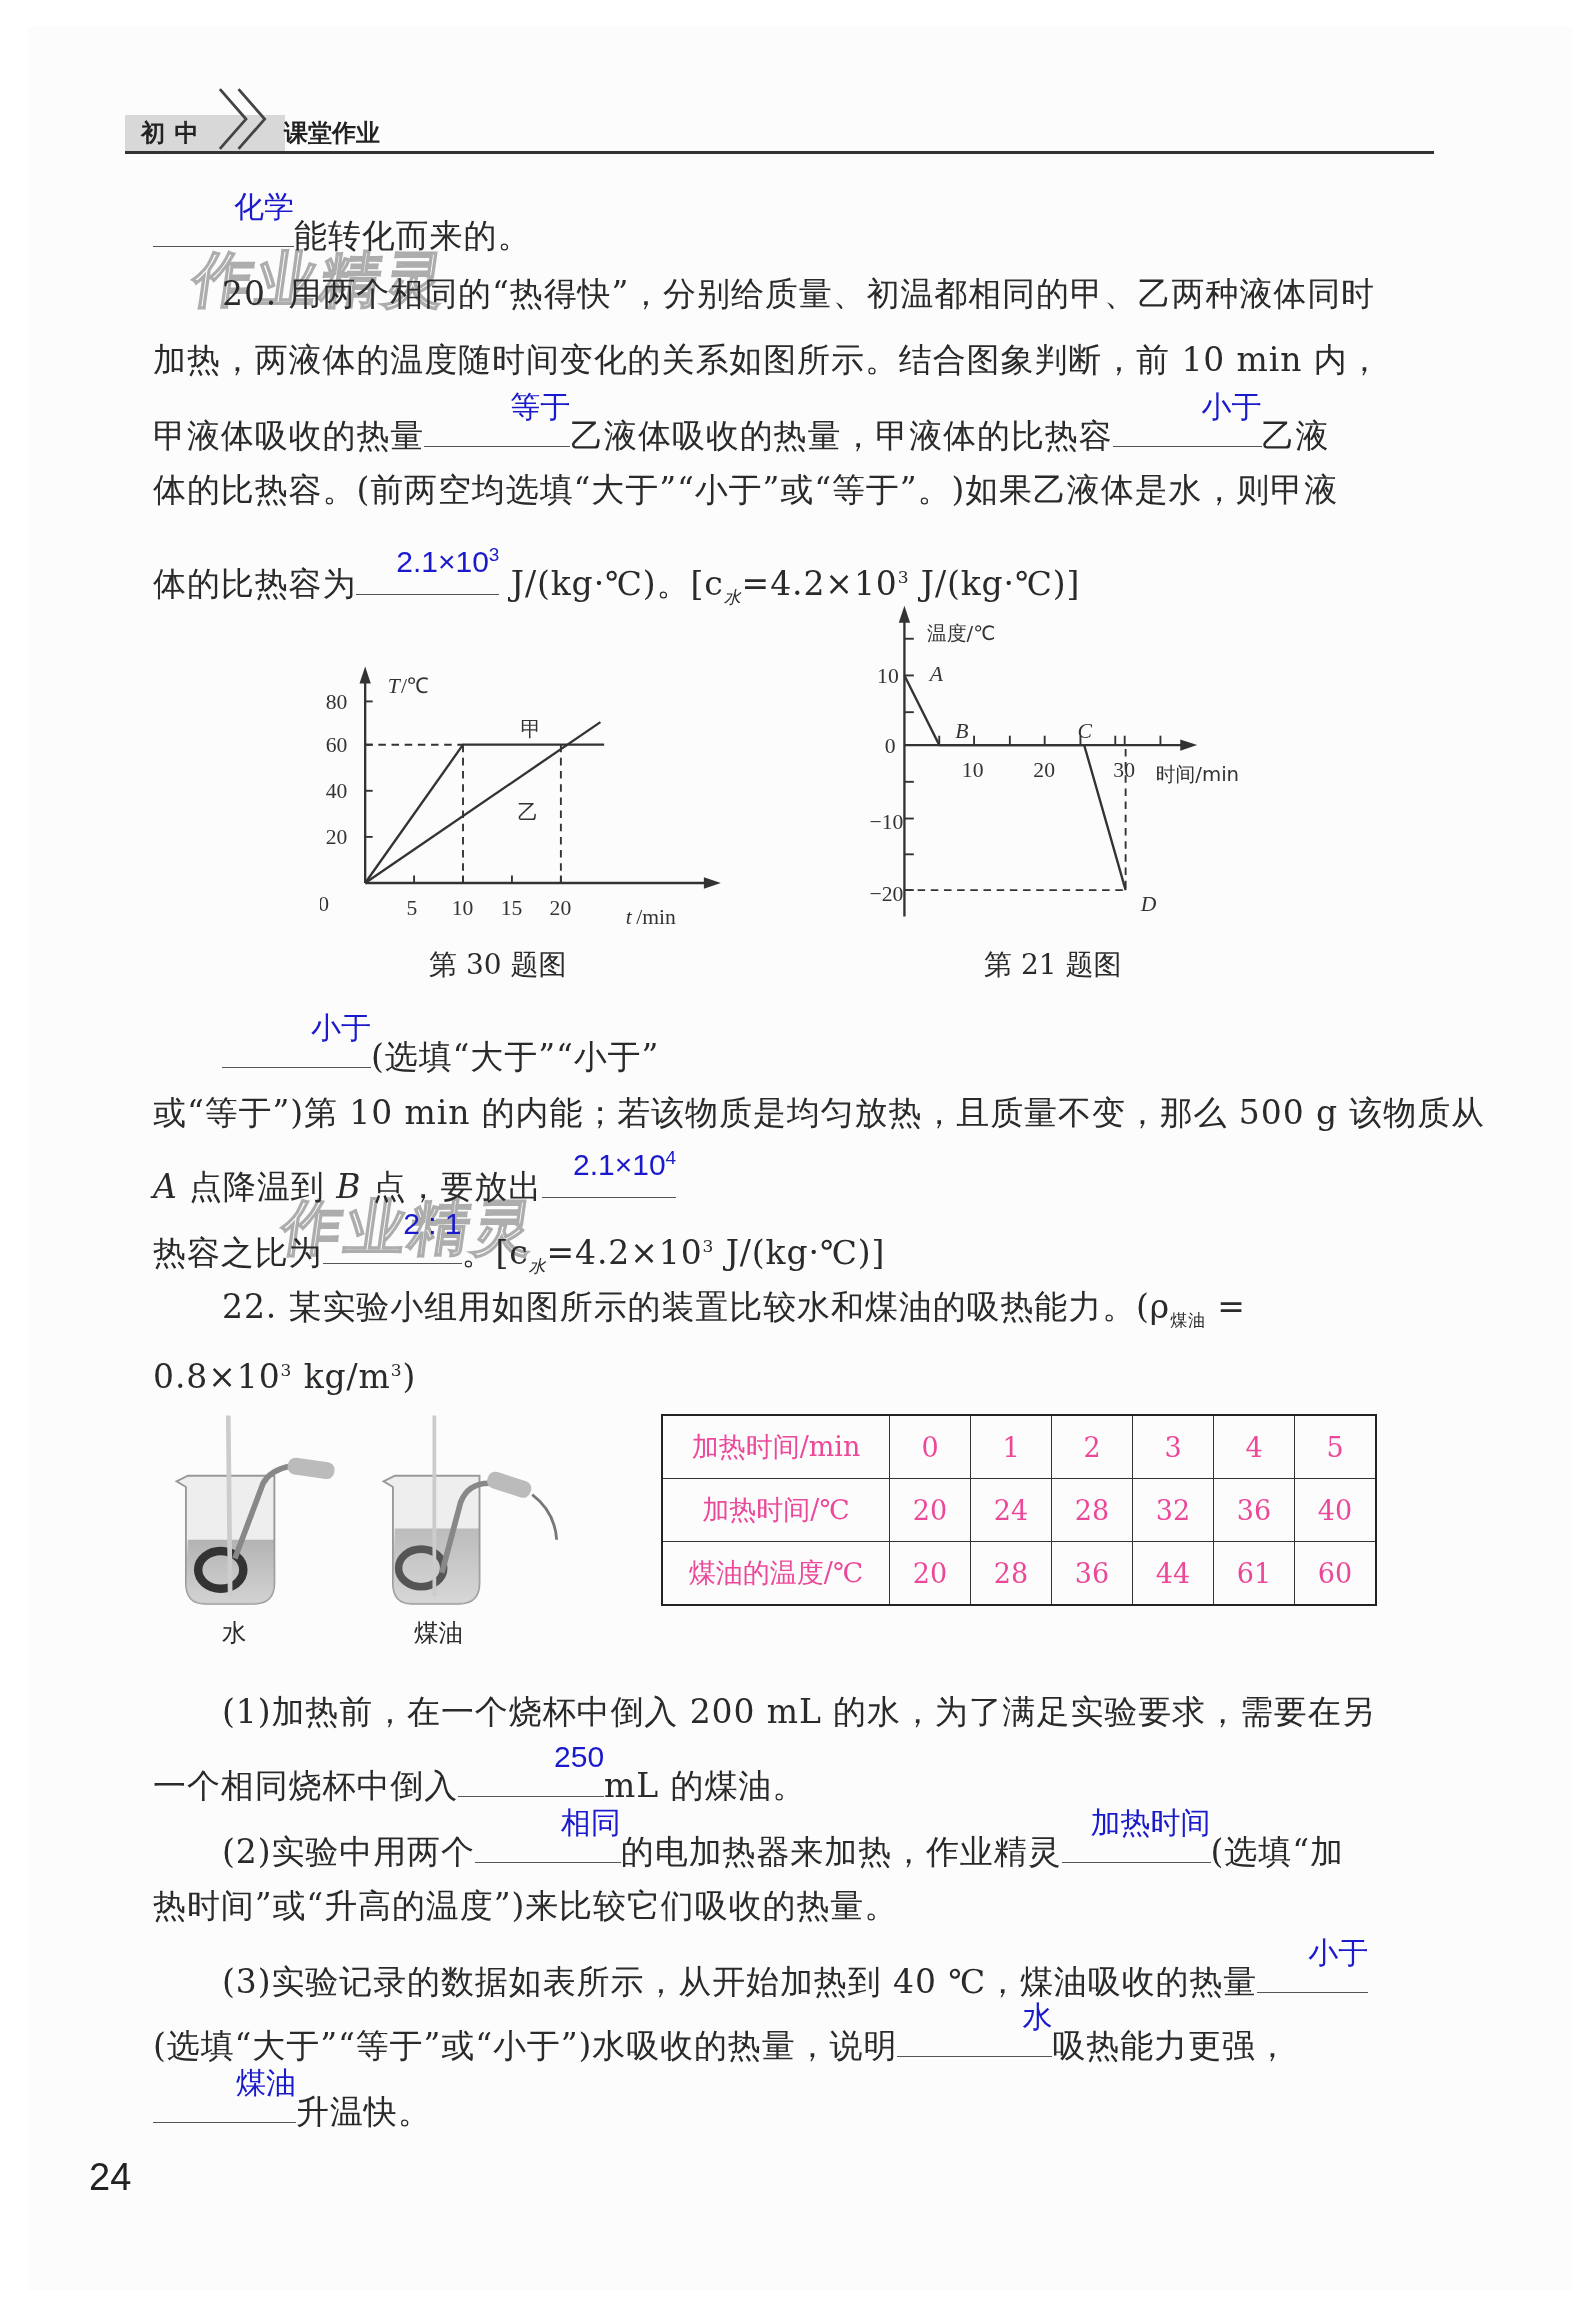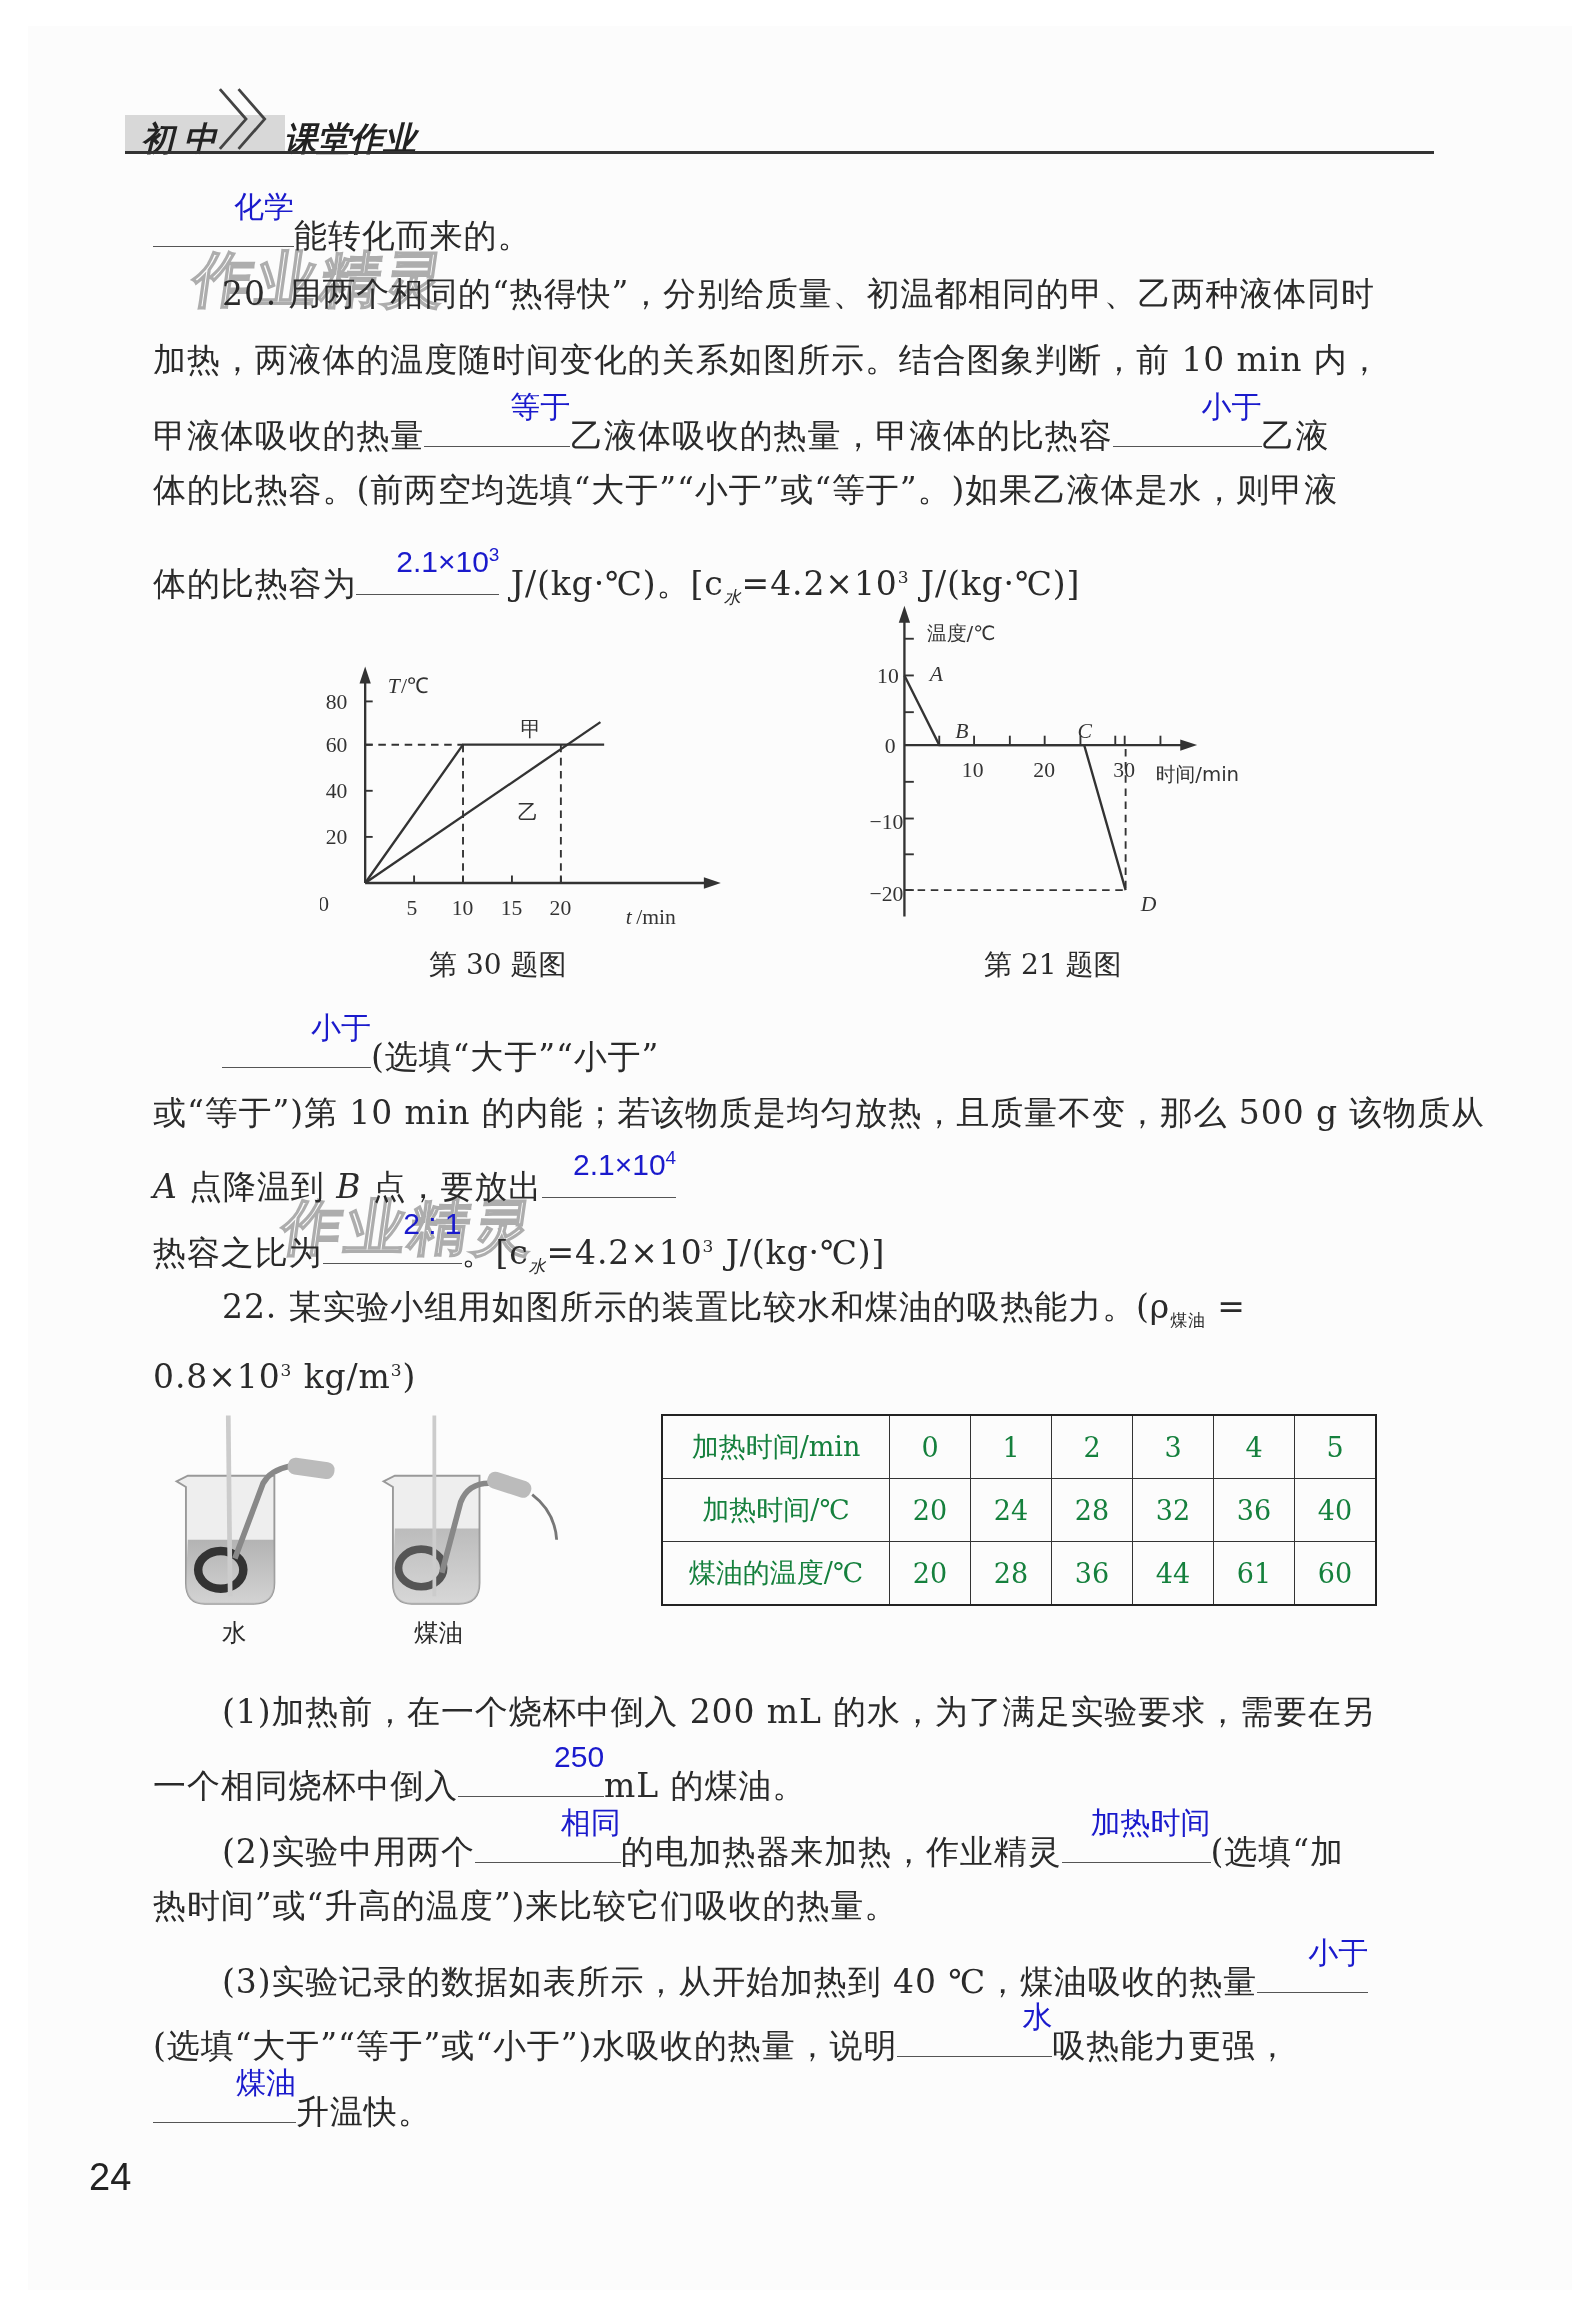--- a/index.html
+++ b/index.html
@@ -1,33 +1,33 @@
 <!DOCTYPE html>
 <html style="font-size:15px"><head>
 <meta charset="utf-8">
 <style>
   html, body { margin:0; padding:0; }
   body { width:1595px; height:2315px; background:#ffffff; position:relative; overflow:hidden;
          font-family:"DejaVu Serif","Liberation Serif",serif; color:#2b2b2b; }
   .page { position:absolute; left:28px; top:26px; width:1544px; height:2264px; background:#fcfcfc; }
   .hdr-box { position:absolute; left:125px; top:115px; width:160px; height:38px; background:#d8d8d8; }
-  .hdr-text { position:absolute; font-family:"DejaVu Sans","Liberation Sans",sans-serif; font-weight:bold; font-size:33px; color:#222;font-style:italic; }
+  .hdr-text { position:absolute; font-family:"DejaVu Sans","Liberation Sans",sans-serif; font-weight:bold; font-size:24px; color:#222; }
   .hdr-rule { position:absolute; left:125px; top:151px; width:1309px; height:2.8px; background:#333; }
   .line { position:absolute; left:153px; font-size:33px; white-space:nowrap; letter-spacing:0.9px; line-height:41px; color:#2a2a2a; }
   .ind { left:222px; }
   .blank { display:inline-block; position:relative; border-bottom:1.9px solid #555; vertical-align:baseline; text-align:center; height:41px; }
   .ans { position:absolute; left:0; right:0; top:-19px; color:#1a1acc; font-family:"Liberation Sans","DejaVu Sans",sans-serif; font-size:30px; letter-spacing:0;text-align:right; }
   .ans sup { font-size:19px; }
   .sup { font-size:17px; vertical-align:super; }
   .sub { font-size:17px; vertical-align:sub; }
   .it { font-style:italic; }
   .fig { position:absolute; }
   .cap { position:absolute; font-size:28px; color:#2a2a2a; white-space:nowrap; }
   table.data { position:absolute; left:661px; top:1414px; border-collapse:collapse; border:2.8px solid #222; }
-  table.data td { border:1.9px solid #333; height:62px; text-align:center; font-size:27px; color:#15803d; padding:0; }
+  table.data td { border:1.9px solid #333; height:62px; text-align:center; font-size:27px; color:#ec4899; padding:0; }
   table.data td.lbl { width:226px; }
   table.data td.v { width:80px; }
   .pagenum { position:absolute; left:89px; top:2156px; font-family:"Liberation Sans","DejaVu Sans",sans-serif; font-size:38px; color:#222; }
   .wm { position:absolute; font-family:"DejaVu Sans",sans-serif; font-size:60px; color:transparent; -webkit-text-stroke:1.4px #9a9a9a; font-weight:bold; letter-spacing:3.8px; transform:skewX(-8deg); opacity:.8; }
 </style>
 </head>
 <body>
 
 <div class="page"></div>
 

